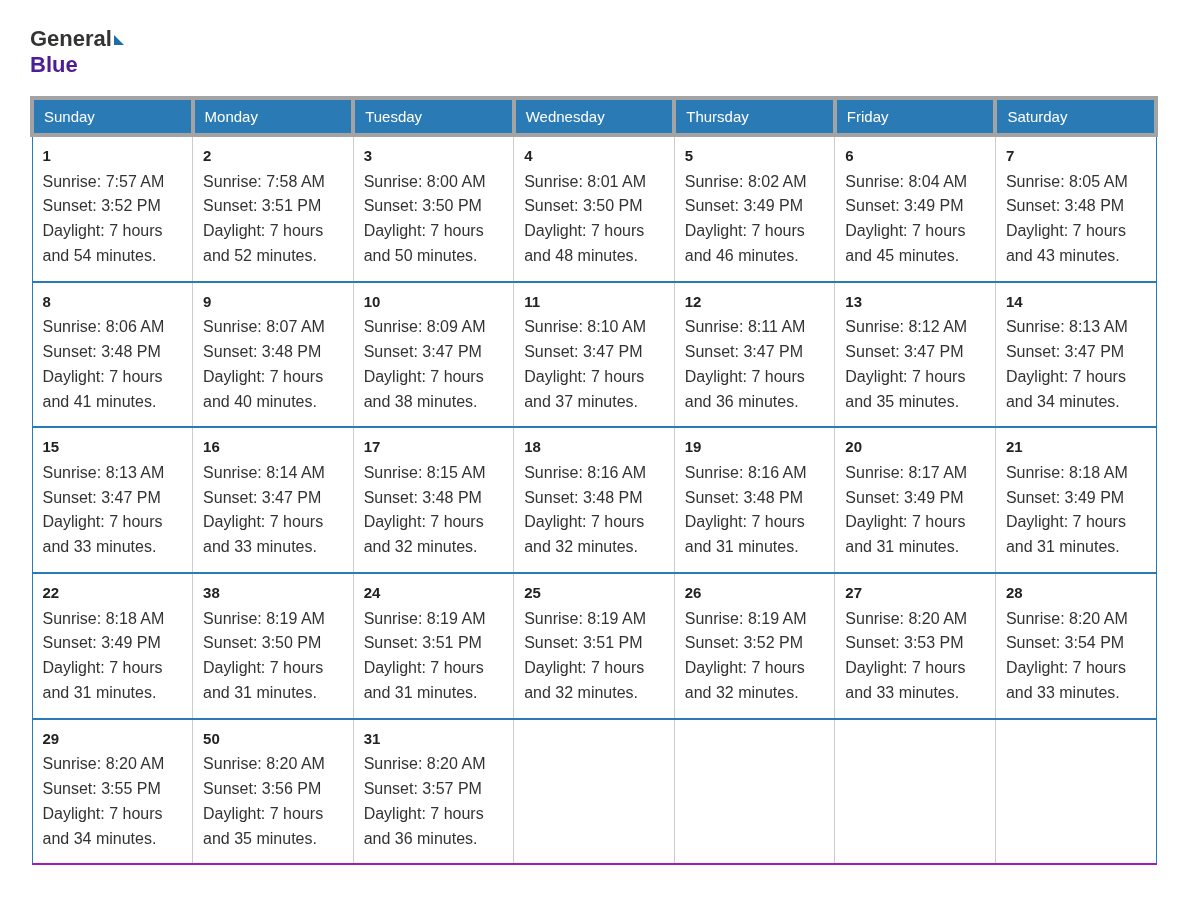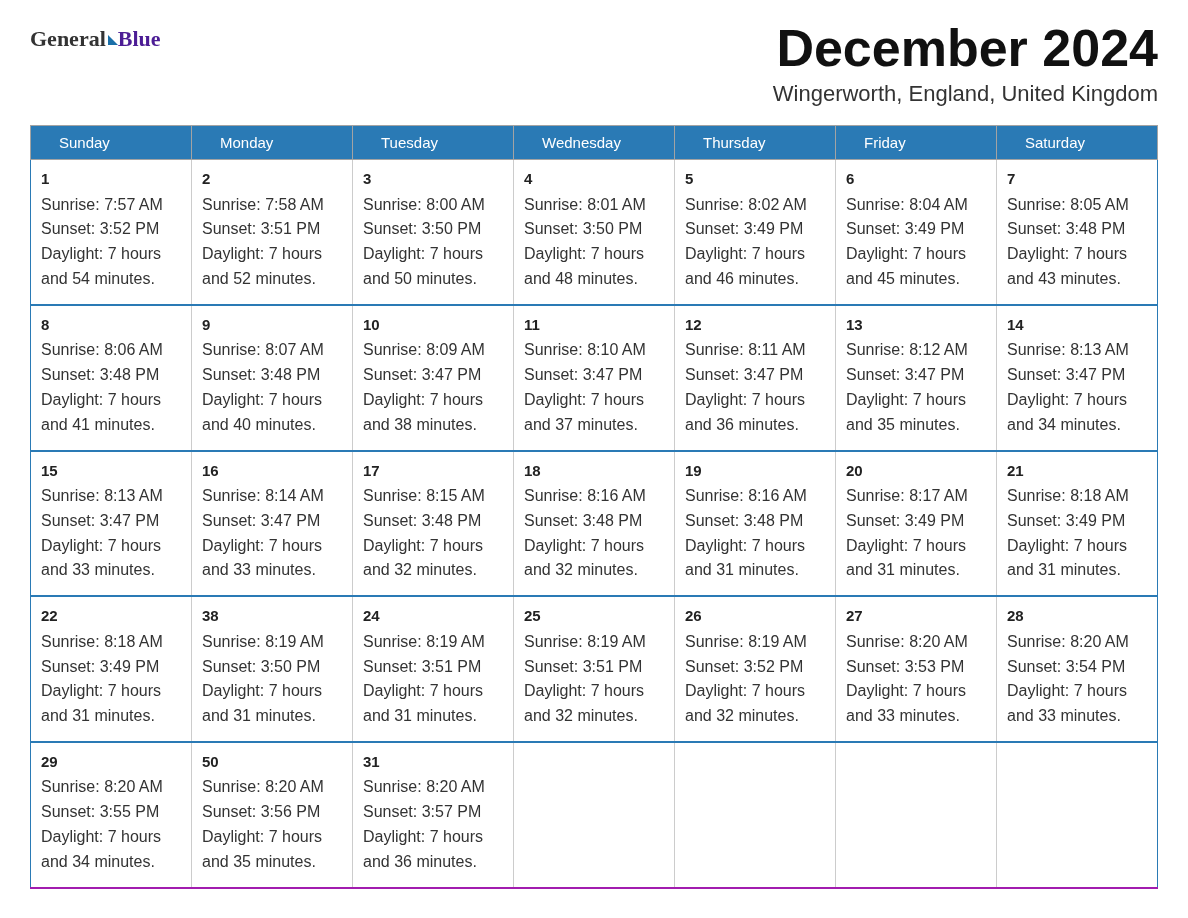--- a/index.html
+++ b/index.html
@@ -11,23 +11,23 @@
       padding: 20px 30px;
     }
     .header {
       display: flex;
       justify-content: space-between;
       align-items: flex-start;
       margin-bottom: 18px;
     }
     .logo {
       display: flex;
+      flex-direction: column;
       align-items: flex-start;
       padding-top: 6px;
-      font-family: Liberation Serif, serif;
     }
     .logo-general {
       font-size: 22px;
       font-weight: bold;
       color: #333;
       letter-spacing: 0;
       display: flex;
       align-items: center;
     }
     .logo-arrow {
@@ -64,25 +64,25 @@
       margin-top: 4px;
     }
     table {
       width: 100%;
       border-collapse: collapse;
       font-size: 13.5px;
     }
     thead tr th {
       background-color: #2a7ab5;
       color: #fff;
-      padding: 8px 28px;
+      padding: 8px 10px;
       text-align: left;
       font-size: 15px;
       font-weight: normal;
-      border: 1px solid #a3a3a3;
+      border: 4px solid #a3a3a3;
     }
     tbody tr {
       border-bottom: 2px solid #2a7ab5;
     }
     tbody tr td {
       vertical-align: top;
       padding: 8px 10px 12px 10px;
       border-right: 1px solid #ccc;
       border-left: 1px solid #ccc;
       width: 14.28%;
@@ -117,24 +117,20 @@
 </head>
 <body>
 
 <div class="header">
   <div class="logo">
     <div class="logo-text-row">
       <span class="logo-general">General</span>
       <span class="logo-arrow"></span>
     </div>
     <span class="logo-blue-line">Blue</span>
-  </div>
-  <div class="title-block">
-    <div class="month-title">December 2024</div>
-    <div class="location-title">Wingerworth, England, United Kingdom</div>
   </div>
 </div>
 
 <table>
   <thead>
     <tr>
       <th>Sunday</th>
       <th>Monday</th>
       <th>Tuesday</th>
       <th>Wednesday</th>

